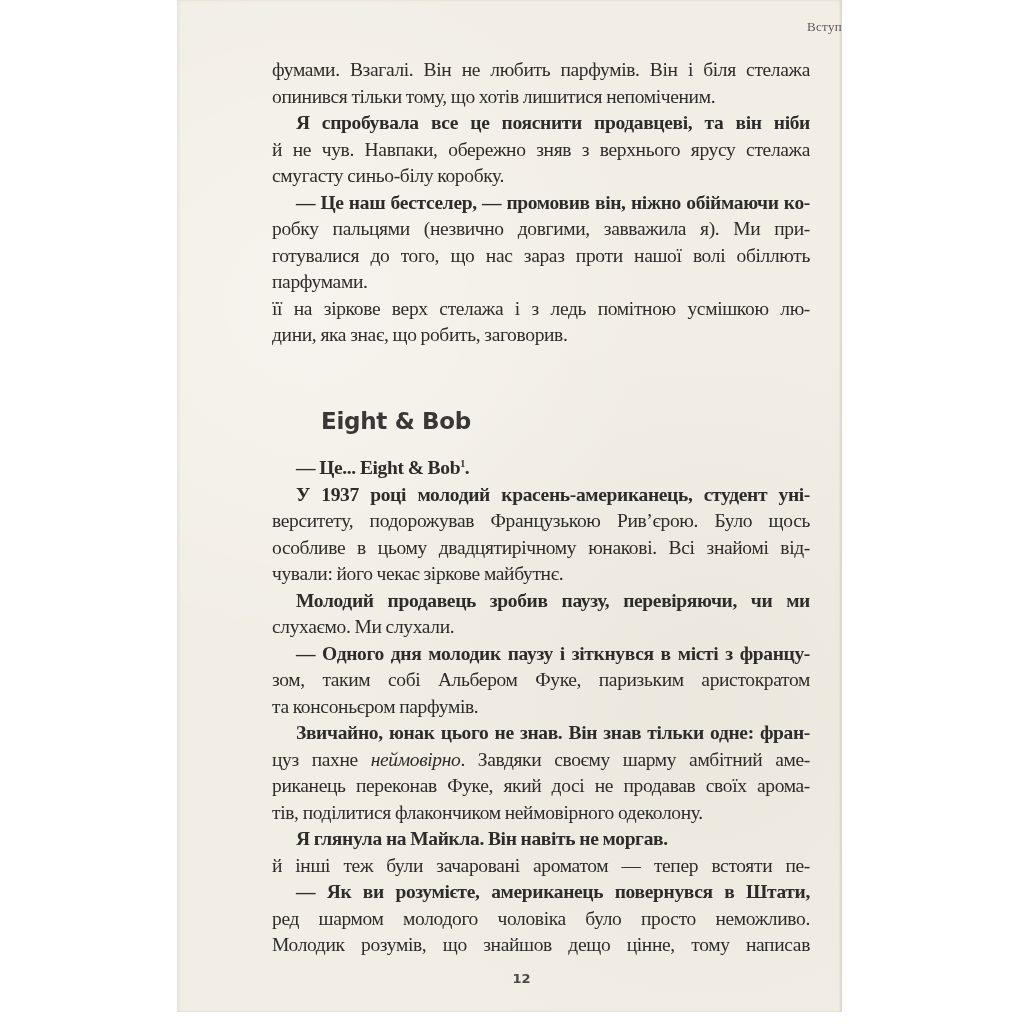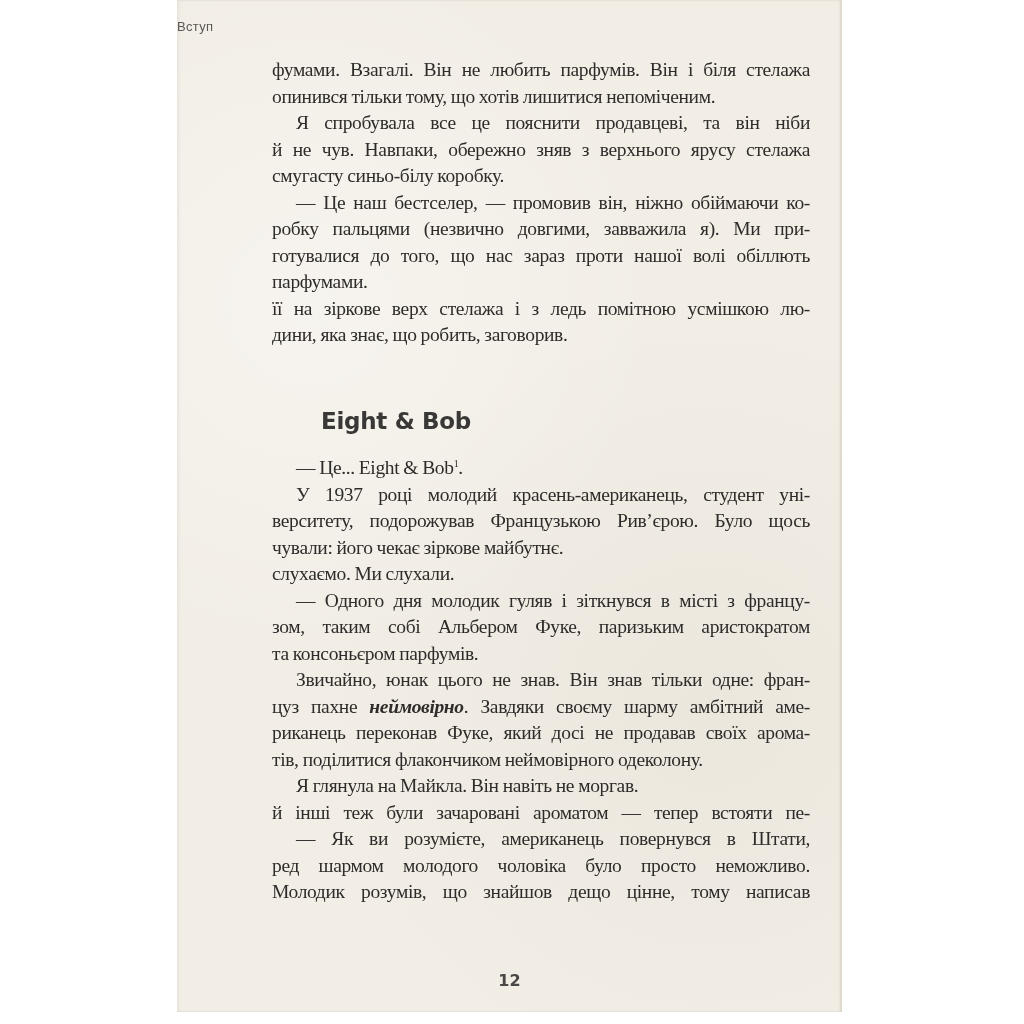--- a/index.html
+++ b/index.html
@@ -20,22 +20,22 @@
     background-image:
       radial-gradient(circle at 20% 30%, rgba(255,255,255,0.35) 0, rgba(255,255,255,0) 40%),
       radial-gradient(circle at 80% 70%, rgba(225,218,205,0.35) 0, rgba(225,218,205,0) 45%);
     box-shadow: inset -2px 0 2px rgba(200,190,175,0.5), inset 2px 0 2px rgba(220,212,200,0.4);
   }
   .running-head {
     position: absolute;
     left: 0;
     width: 100%;
     top: 19px;
-    text-align: left;
-    font-family: Liberation Sans, sans-serif;
+    text-align: right;
+    font-family: Liberation Serif, serif;
     font-size: 13px;
     color: #5a5856;
     letter-spacing: 0.3px;
   }
   .text-block {
     position: absolute;
     left: 95px;
     top: 57px;
     width: 538px;
     font-family: "Liberation Serif", serif;
@@ -51,48 +51,49 @@
     text-align-last: justify;
     text-align: justify;
     letter-spacing: -0.35px;
     word-spacing: -0.5px;
   }
   .line.last {
     text-align-last: left;
   }
   .line.indent {
     padding-left: 24px;
+    font-weight: bold;
   }
   .heading {
     position: absolute;
     left: 144px;
     top: 408px;
     font-family: "DejaVu Sans", sans-serif;
     font-weight: bold;
     font-size: 23px;
     color: #3a3836;
     letter-spacing: -0.3px;
   }
   .block2 {
     top: 455px;
   }
   sup.fn {
     font-size: 10px;
     vertical-align: 7px;
     line-height: 0;
   }
-  em { font-style: italic; font-weight: bold; }
+  em { font-style: italic; }
   .folio {
     position: absolute;
-    left: 0;
+    left: 12px;
     width: 100%;
     top: 971px;
     text-align: center;
     font-family: "DejaVu Sans", sans-serif;
-    font-size: 16px;
+    font-size: 13px;
     font-weight: bold;
     color: #4a4846;
   }
 </style>
 </head>
 <body>
 
 <div class="page">
 
   <div class="running-head">Вступ</div>
@@ -110,23 +111,25 @@
     <span class="line">її на зіркове верх стелажа і з ледь помітною усмішкою лю-</span>
     <span class="line last">дини, яка знає, що робить, заговорив.</span>
   </div>
 
   <div class="heading">Eight &amp; Bob</div>
 
   <div class="text-block block2">
     <span class="line indent last"><span>— Це... Eight &amp; Bob</span><sup class="fn">1</sup><span>.</span></span>
     <span class="line indent">У 1937 році молодий красень-американець, студент уні-</span>
     <span class="line">верситету, подорожував Французькою Рив’єрою. Було щось</span>
+    <span class="line">особливе в цьому двадцятирічному юнакові. Всі знайомі від-</span>
     <span class="line last">чували: його чекає зіркове майбутнє.</span>
+    <span class="line indent">Молодий продавець зробив паузу, перевіряючи, чи ми</span>
     <span class="line last">слухаємо. Ми слухали.</span>
-    <span class="line indent">— Одного дня молодик гуляв і зіткнувся в місті з францу-</span>
+    <span class="line indent">— Одного дня молодик паузу і зіткнувся в місті з францу-</span>
     <span class="line">зом, таким собі Альбером Фуке, паризьким аристократом</span>
     <span class="line last">та консоньєром парфумів.</span>
     <span class="line indent">Звичайно, юнак цього не знав. Він знав тільки одне: фран-</span>
     <span class="line"><span>цуз пахне </span><em>неймовірно</em><span>. Завдяки своєму шарму амбітний аме-</span></span>
     <span class="line">риканець переконав Фуке, який досі не продавав своїх арома-</span>
     <span class="line last">тів, поділитися флакончиком неймовірного одеколону.</span>
     <span class="line indent last">Я глянула на Майкла. Він навіть не моргав.</span>
     <span class="line">й інші теж були зачаровані ароматом — тепер встояти пе-</span>
     <span class="line indent">— Як ви розумієте, американець повернувся в Штати,</span>
     <span class="line">ред шармом молодого чоловіка було просто неможливо.</span>

